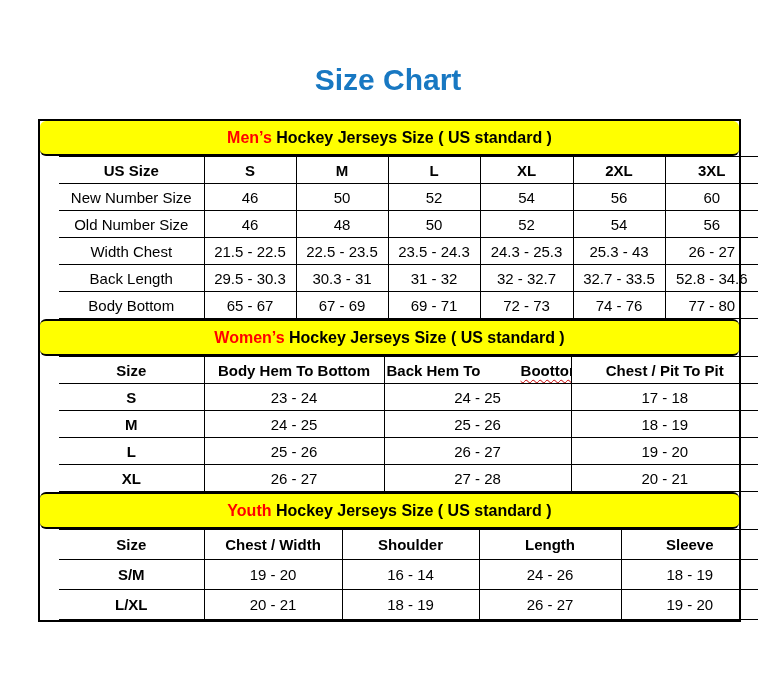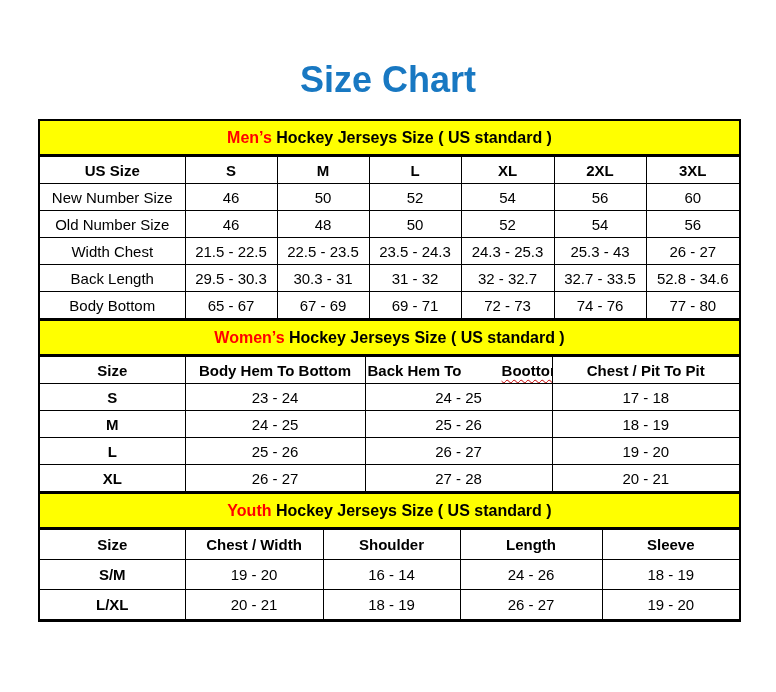--- a/index.html
+++ b/index.html
@@ -13,45 +13,47 @@
   html,body{margin:0;padding:0;}
   body{
     width:776px;height:692px;background:#ffffff;
     font-family:"Liberation Sans", sans-serif;
     color:var(--text-black);
     overflow:hidden;
   }
   .page-title{
     margin:0;padding-top:62px;
     text-align:center;
-    font-size:36px;line-height:36px;font-weight:bold;
+    font-size:30px;line-height:36px;font-weight:bold;
     color:var(--title-blue);
     letter-spacing:0px;
   }
   .chart-wrap{
     width:699px;
     margin:21px 0 0 38px;
     border:2px solid var(--border-black);
     box-sizing:content-box;
   }
   .banner{
     background:var(--banner-yellow);
     border-top:2px solid var(--border-black);
     border-bottom:2px solid var(--border-black);
     height:33px;
     display:flex;align-items:center;justify-content:center;
     font-size:16px;font-weight:bold;
     white-space:pre;
+    border-radius:6px;
   }
   .chart-wrap > .banner:first-child{border-top:none;}
   .banner .hl{color:var(--accent-red);}
   table{
     border-collapse:collapse;
     table-layout:fixed;
     width:100%;
+    margin-left:19px;
   }
   td,th{
     border:1.5px solid var(--border-black);
     text-align:center;
     vertical-align:middle;
     font-size:15px;
     padding:0 2px;
     overflow:hidden;
     white-space:nowrap;
   }

